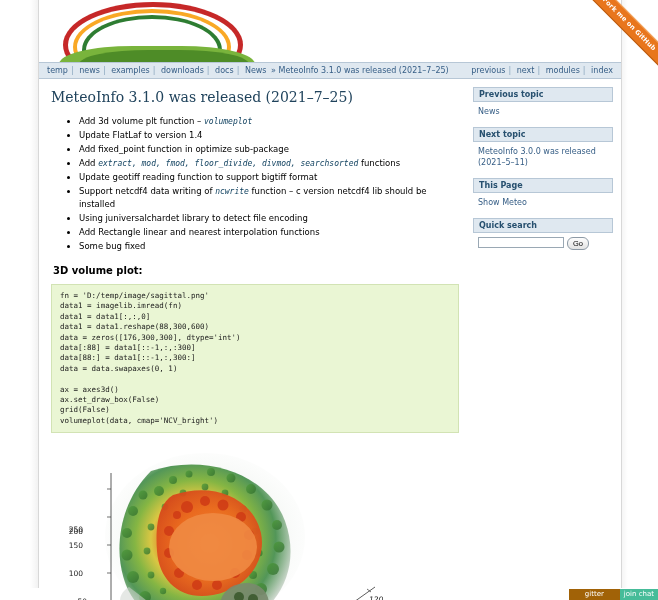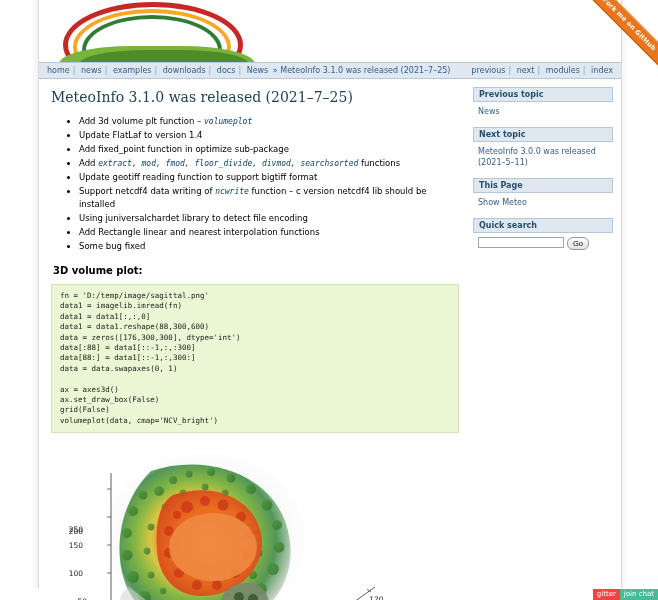--- a/index.html
+++ b/index.html
@@ -293,23 +293,23 @@
     position: absolute;
     right: 0;
     bottom: 0;
     display: flex;
     z-index: 25;
     font-size: 7px;
     line-height: 11px;
     height: 11px;
   }
   .gitter .left {
-    background: #ef4444;
+    background: #a16207;
     color: #ffffff;
-    padding: 0 4px;
+    padding: 0 16px;
   }
   .gitter .right {
     background: #46bc99;
     color: #ffffff;
     padding: 0 4px;
   }
   .edge-shadow-l {
     position: absolute;
     left: 30px; top: 0;
     width: 8px; height: 588px;
@@ -337,21 +337,21 @@
         <div class="arc arc1"></div>
         <div class="arc arc2"></div>
         <div class="arc arc3"></div>
         <div class="green-hill"></div>
         <div class="green-hill2"></div>
       </div>
     </div>
 
     <div class="navbar">
       <span class="nav-left">
-        <a href="#">home</a><span class="sep">|</span>
+        <a href="#">temp</a><span class="sep">|</span>
         <a href="#">news</a><span class="sep">|</span>
         <a href="#">examples</a><span class="sep">|</span>
         <a href="#">downloads</a><span class="sep">|</span>
         <a href="#">docs</a><span class="sep">|</span>
         <a href="#">News</a>
         <span>»</span>
         <span class="nav-current">MeteoInfo 3.1.0 was released (2021–7–25)</span>
       </span>
       <span class="nav-right">
         <a href="#">previous</a><span class="sep">|</span>

